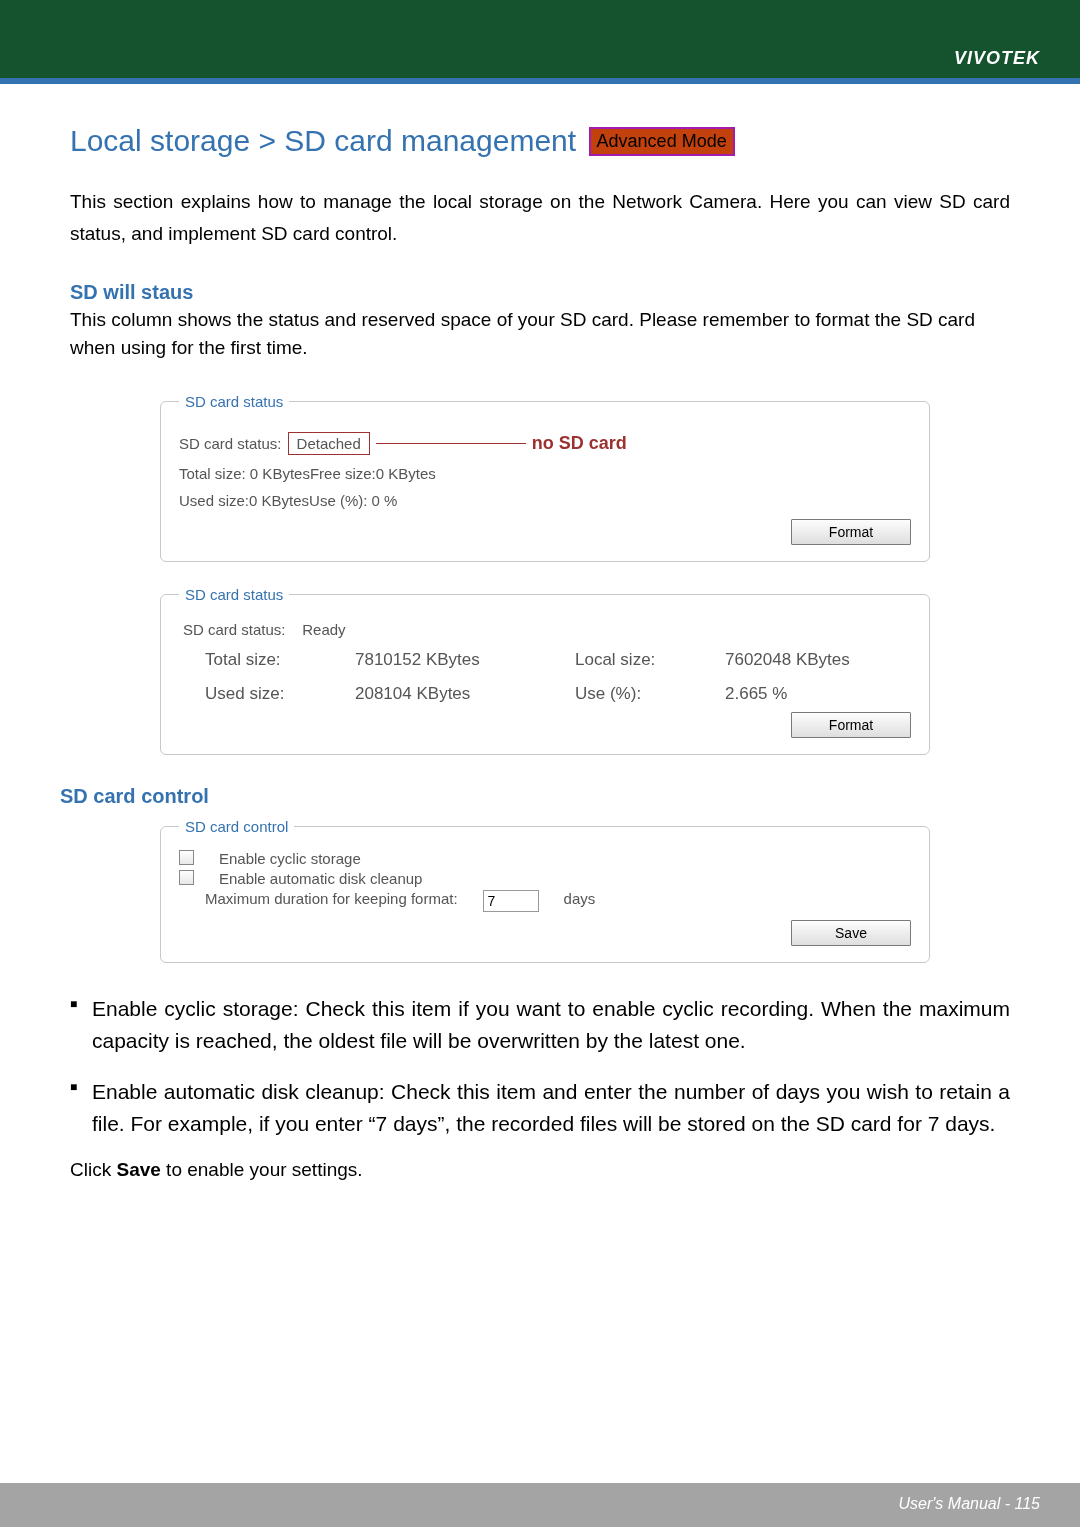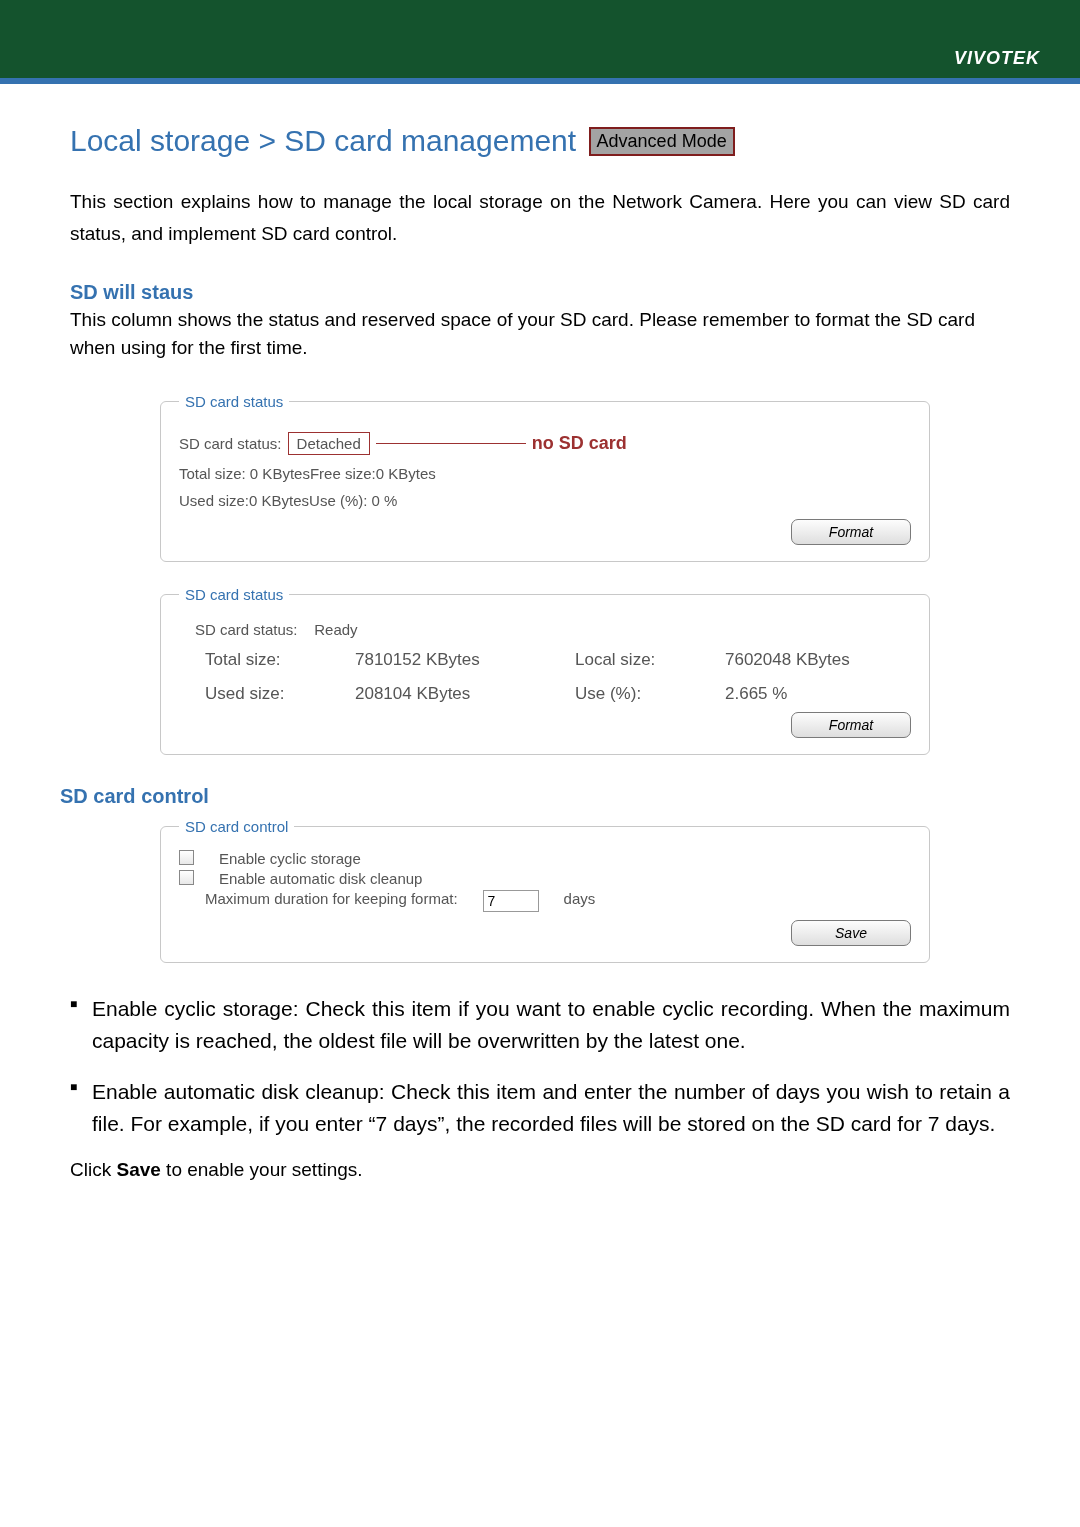--- a/index.html
+++ b/index.html
@@ -40,22 +40,22 @@
   .page-title {
     color: #3572b0;
     font-size: 30px;
     font-weight: 500;
     display: inline-block;
     vertical-align: middle;
   }
   .badge {
     display: inline-block;
     color: #000;
-    border: 2px solid #7f1d1d;
-    background: #a3a3a3;
+    border: 2px solid #a21caf;
+    background: #c2410c;
     font-size: 18px;
     padding: 2px 6px;
     margin-left: 8px;
     vertical-align: middle;
   }
   .intro, .para {
     margin-top: 28px;
     font-size: 19px;
     line-height: 1.7;
     text-align: justify;
@@ -114,43 +114,42 @@
     font-size: 18px;
   }
   .btn {
     display: inline-block;
     min-width: 120px;
     text-align: center;
     font-size: 14px;
     color: #000;
     padding: 4px 18px;
     border: 1px solid #7a7a7a;
-    border-radius: 7px;
+    border-radius: 1px;
     background: linear-gradient(#fdfdfd, #dedede);
     cursor: pointer;
-    font-style: italic;
   }
   .btn-row {
     text-align: right;
     margin-top: 8px;
   }
   .grid4 {
     display: grid;
     grid-template-columns: 150px 220px 150px auto;
     row-gap: 14px;
     font-size: 17px;
     color: #555;
     margin-top: 6px;
     padding-left: 26px;
   }
   .grid4 .hdr { color: #555; }
   .status-line2 {
     font-size: 15px;
     color: #555;
-    margin: 6px 0 12px 16px;
+    margin: 6px 0 12px 4px;
   }
   .ctrl-row {
     display: flex;
     align-items: flex-start;
     gap: 25px;
     font-size: 15px;
     color: #555;
     margin: 3px 0;
   }
   .chk {
@@ -295,13 +294,14 @@
     <ul class="bullets">
       <li>Enable cyclic storage: Check this item if you want to enable cyclic recording. When the maximum capacity is reached, the oldest file will be overwritten by the latest one.</li>
       <li>Enable automatic disk cleanup: Check this item and enter the number of days you wish to retain a file. For example, if you enter “7 days”, the recorded files will be stored on the SD card for 7 days.</li>
     </ul>
 
     <p class="closing">
       <span>Click </span><b>Save</b><span> to enable your settings.</span>
     </p>
   </div>
 
+  <div class="footer">User's Manual - 115</div>
 </div>
 
 </body></html>

